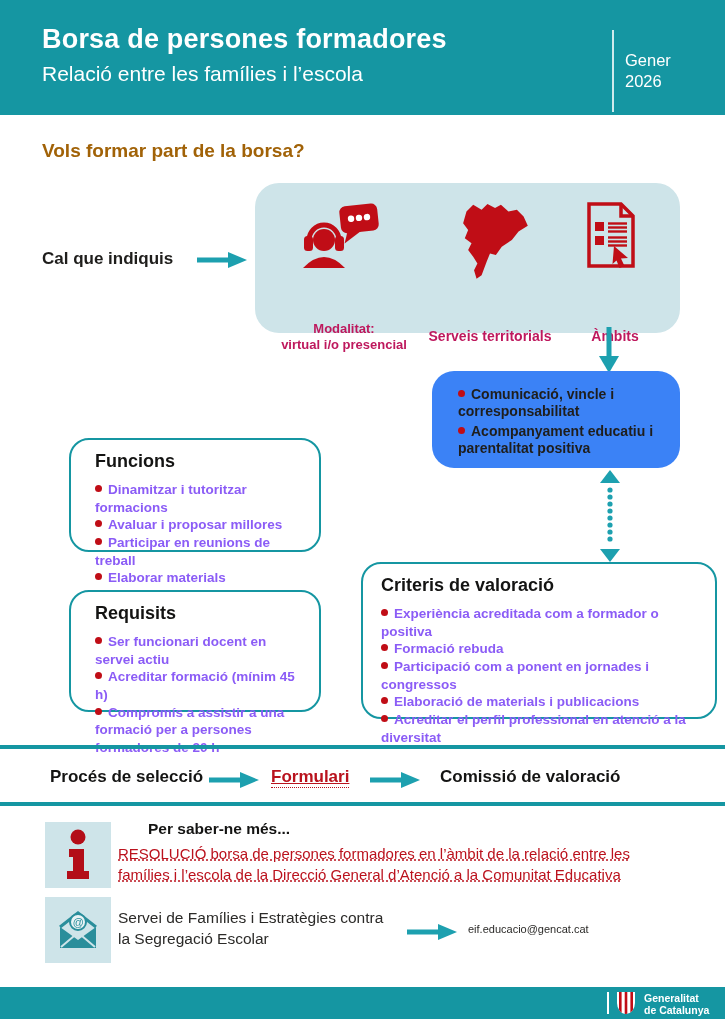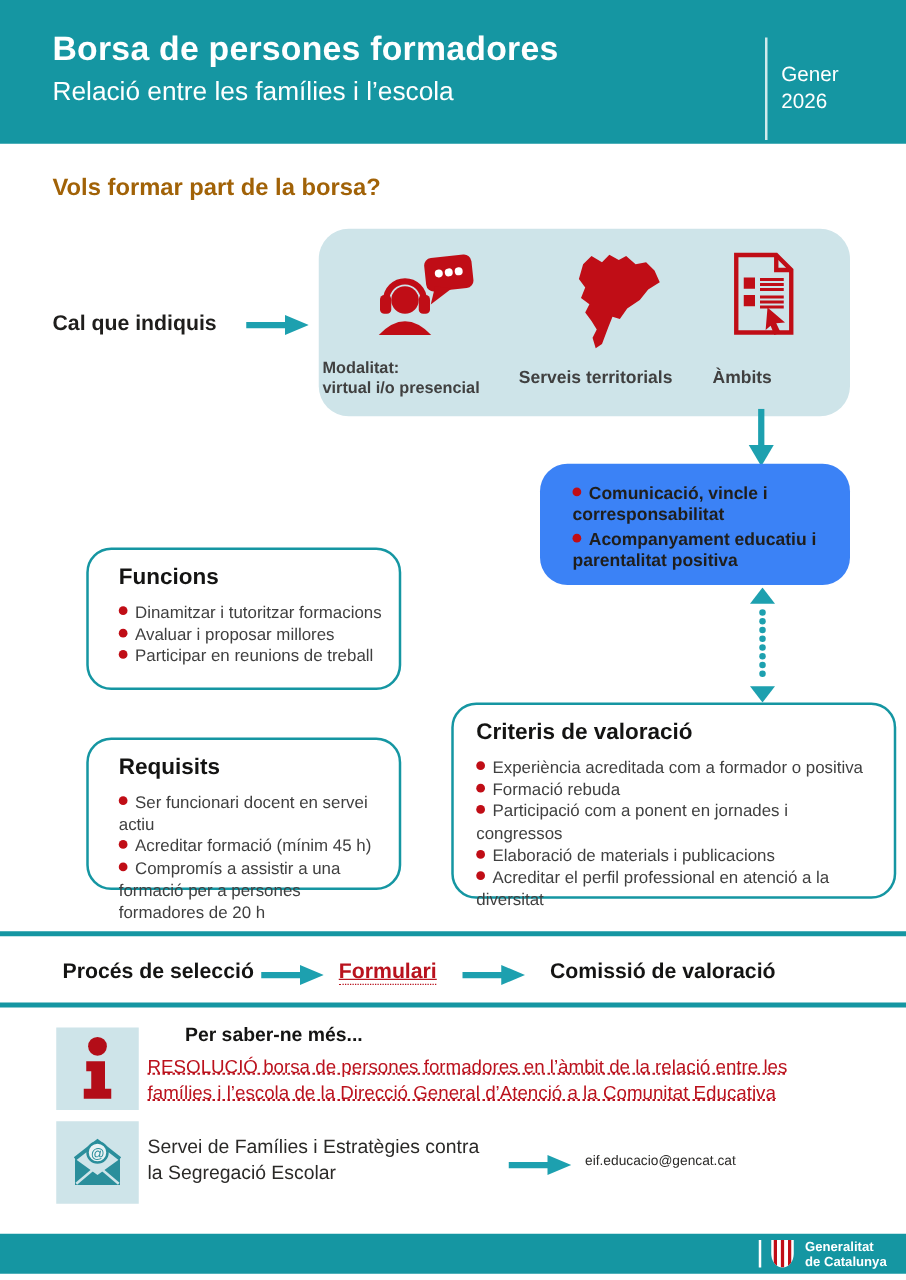--- a/index.html
+++ b/index.html
@@ -15,39 +15,39 @@
   .header-date { position:absolute; left:625px; top:50px; font-size:16.5px; color:#ffffff; line-height:1.25; }
 
   
   .question { position:absolute; left:42px; top:140px; font-size:19px; font-weight:700; color:#a16207; }
   .cal-label { position:absolute; left:42px; top:249px; font-size:17px; font-weight:700; }
   .arrow-right { position:absolute; }
 
   
   .options-box { position:absolute; left:255px; top:183px; width:425px; height:150px; background:#cee4e9; border-radius:24px; }
   .opt-icon { position:absolute; }
-  .opt-label { position:absolute; text-align:left; font-size:13px; font-weight:700; line-height:1.2; color:#404040; }
+  .opt-label { position:absolute; text-align:center; font-size:13px; font-weight:700; line-height:1.2; color:#be185d;margin-top:35px; }
 
   
   .down-arrow { position:absolute; left:597px; top:327px; }
   .dotted-arrow { position:absolute; left:598px; top:470px; }
 
   
   .pink-box { position:absolute; left:432px; top:371px; width:248px; height:97px; background:#3b82f6; border-radius:22px; padding:15px 16px 10px 26px; }
   .pink-box .item { font-size:14px; font-weight:700; line-height:1.22; margin-bottom:3px; }
   .dot { display:inline-block; width:7px; height:7px; border-radius:50%; background:#c00d16; margin-right:6px; transform:translateY(-2px); }
 
   
   .card { position:absolute; background:#ffffff; border:2.5px solid #1596a2; border-radius:20px; padding:11px 12px 8px 24px;margin-left:24px; }
   .card-funcions { left:45px; top:438px; width:252px; height:114px; }
   .card-requisits { left:45px; top:590px; width:252px; height:122px; }
   .card-criteris { left:337px; top:562px; width:356px; height:157px; padding-left:18px; }
   .card-title { font-size:18px; font-weight:700; color:#141413; }
   .card-list { margin-top:9px; }
-  .card-list .item { font-size:13.5px; line-height:1.31; color:#404040; }
+  .card-list .item { font-size:13.5px; line-height:1.31; color:#8b5cf6;font-weight:bold; }
 
   
   .rule { position:absolute; left:0; width:725px; height:4px; background:#1596a2; }
   .rule-top { top:745px; } .rule-bottom { top:802px; }
   .proc-label { position:absolute; top:767px; font-size:17px; font-weight:700; color:#141413; }
   .proc-start { left:50px; } .proc-end { left:440px; }
   .proc-link { position:absolute; left:271px; top:767px; font-size:17px; font-weight:700; color:#b9121d;
                text-decoration:underline; border-bottom:1.5px dotted #b9121d; cursor:pointer; }
 
   
@@ -158,20 +158,21 @@
         <circle cx="12" cy="69" r="2.6"></circle>
     </g>
   </svg>
 
   <div class="card card-funcions">
     <div class="card-title">Funcions</div>
     <div class="card-list">
       <div class="item"><span class="dot"></span><span>Dinamitzar i tutoritzar formacions</span></div>
       <div class="item"><span class="dot"></span><span>Avaluar i proposar millores</span></div>
       <div class="item"><span class="dot"></span><span>Participar en reunions de treball</span></div>
+      <div class="item"><span class="dot"></span><span>Elaborar materials</span></div>
     </div>
   </div>
 
   <div class="card card-requisits">
     <div class="card-title">Requisits</div>
     <div class="card-list">
       <div class="item"><span class="dot"></span><span>Ser funcionari docent en servei actiu</span></div>
       <div class="item"><span class="dot"></span><span>Acreditar formació (mínim 45 h)</span></div>
       <div class="item"><span class="dot"></span><span>Compromís a assistir a una formació per a persones formadores de 20 h</span></div>
     </div>

